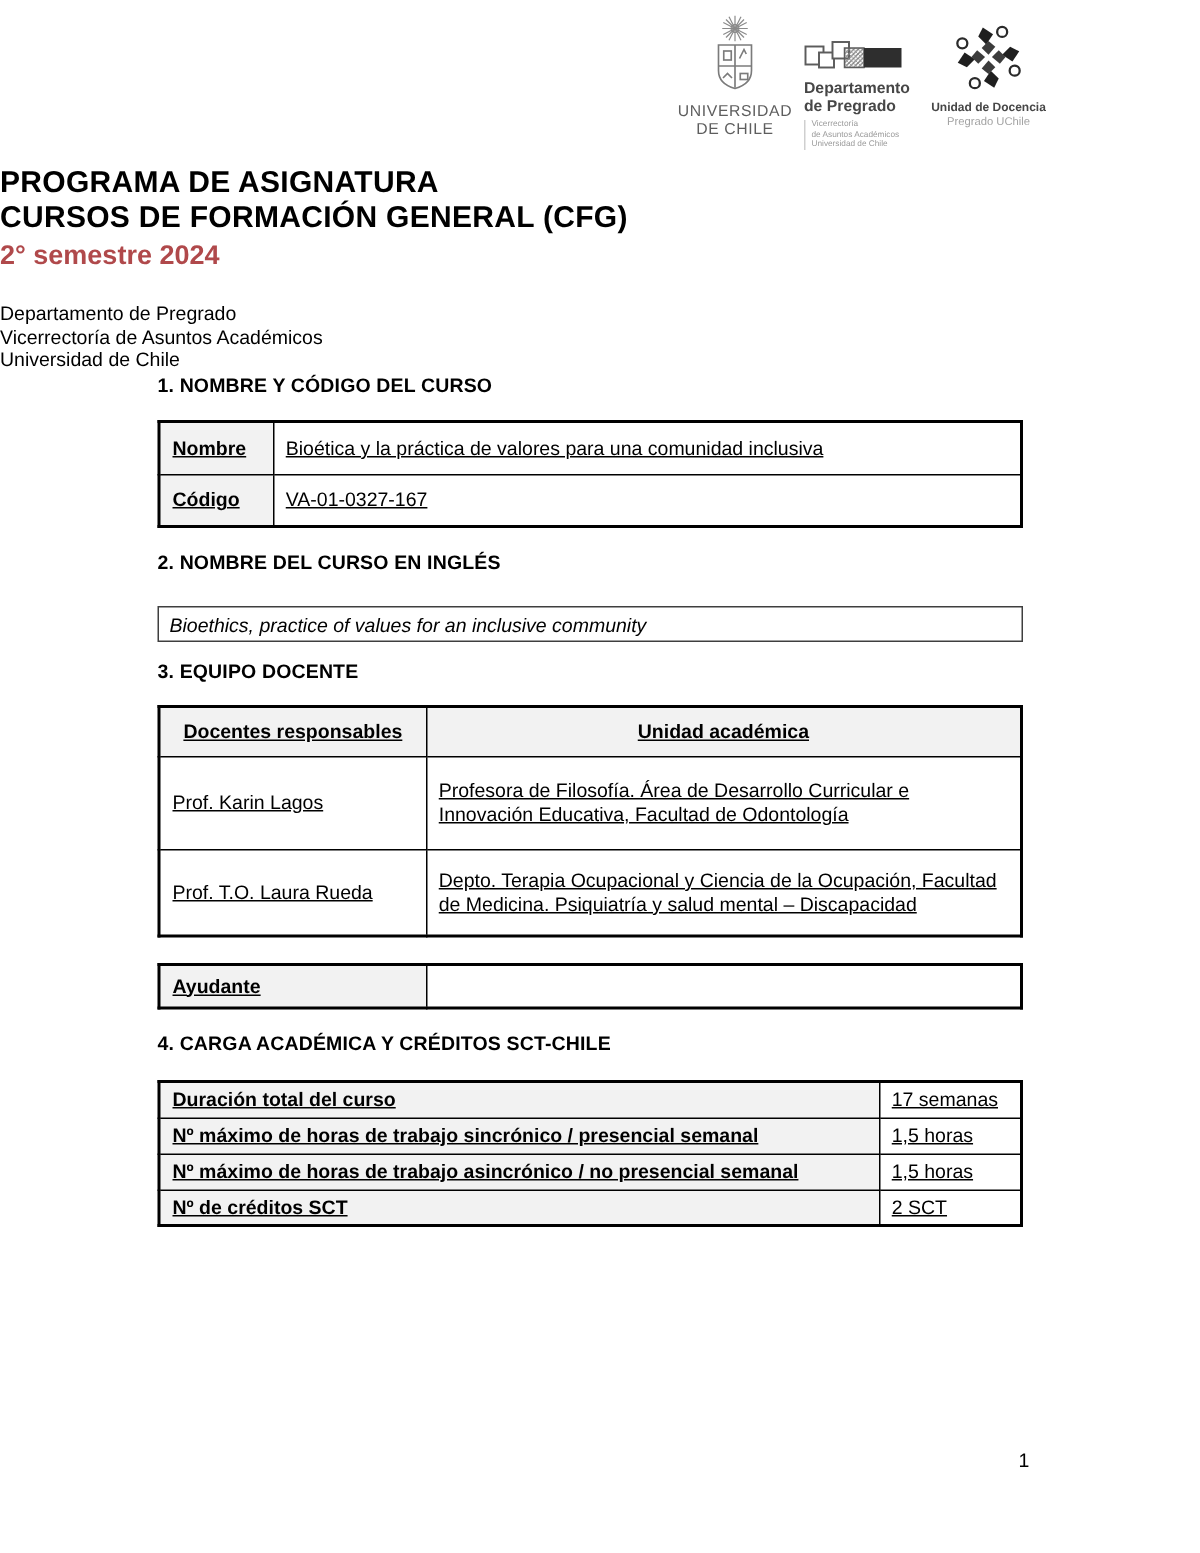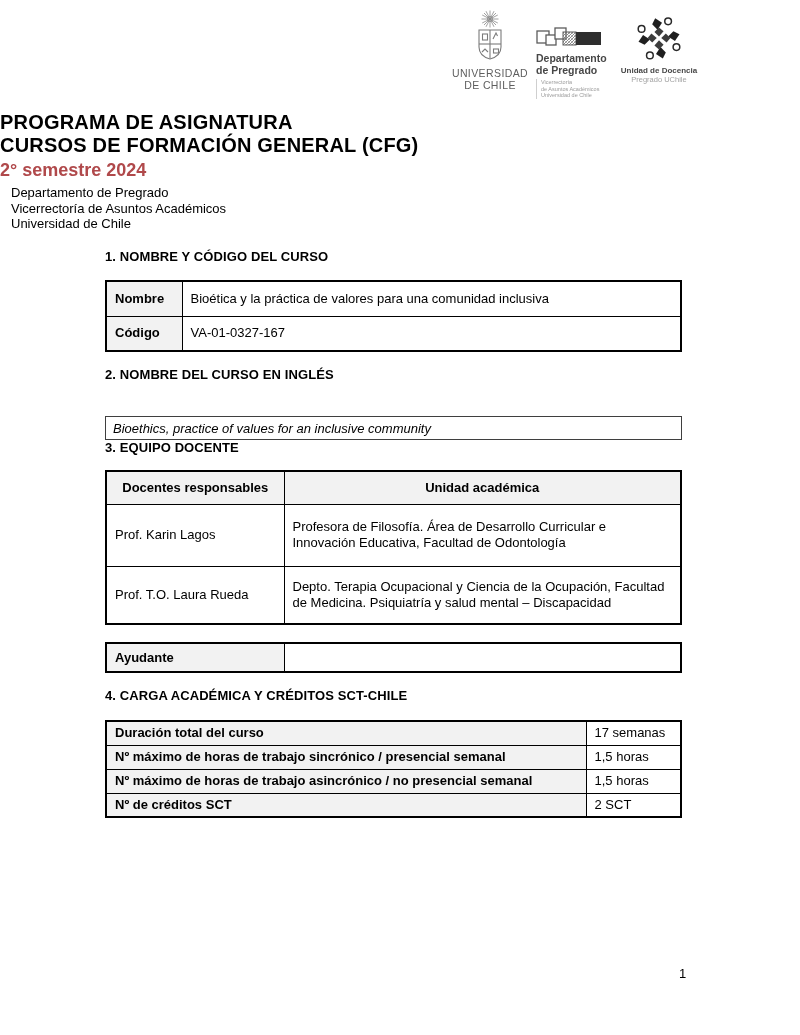--- a/index.html
+++ b/index.html
@@ -16,45 +16,45 @@
   .lp-title { font-size:10.5px; font-weight:bold; color:#474747; line-height:11.5px; margin-top:2px; }
   .lp-sub { margin-top:3px; border-left:1px solid #cfcfcf; padding-left:4px; font-size:5.5px; color:#9b9b9b; line-height:6.5px; }
   .logo-docencia { width:82px; margin-top:6px; text-align:center; }
   .ld-title { font-size:8px; font-weight:bold; color:#474747; line-height:9px; margin-top:2px; }
   .ld-sub { font-size:7.5px; color:#a3a3a3; line-height:9px; }
 
   
   .title-block { position:absolute; top:111px; left:0; width:800px; text-align:left; }
   .title-main { font-size:20px; font-weight:bold; line-height:23px; letter-spacing:0.2px; }
   .title-sem  { font-size:18px; font-weight:bold; margin-top:3px; color:#b0494b; }
-  .title-dept { font-size:13px; line-height:15.5px; margin-top:4px;padding-left:11px; }
+  .title-dept { font-size:13px; line-height:15.5px; margin-top:20px; }
 
   
   .sec-heading { position:absolute; left:105px; font-size:13px; font-weight:bold; letter-spacing:0.1px; }
   #h1 { top:249px; } #h2 { top:367px; } #h3 { top:440px; } #h4 { top:688px; }
 
   
   table { border-collapse:collapse; position:absolute; left:105px; table-layout:fixed;
           font-size:13px; border:2px solid #000; }
-  td { border:1px solid #000; padding:2px 8px; vertical-align:middle; line-height:16px; }
+  td { border:1px solid #000; padding:2px 8px; vertical-align:middle; line-height:16px;text-decoration:underline; }
   td.lbl { background:#f2f2f2; font-weight:bold; }
   .t1 { top:280px; width:577px; }
   .t1 tr { height:35px; }
   .t3 { top:470px; width:577px; }
   .t3 tr.head { height:33px; }
   .t3 tr.head td { background:#f2f2f2; font-weight:bold; text-align:center; }
   .t3 tr.r1 { height:62px; }
   .t3 tr.r2 { height:58px; }
   .tayu { top:642px; width:577px; }
   .tayu tr { height:29px; }
   .t4 { top:720px; width:577px; }
   .t4 tr { height:24px; }
 
   
-  .en-box { position:absolute; top:416px; left:105px; width:561px; height:20px;
+  .en-box { position:absolute; top:404px; left:105px; width:561px; height:20px;
             border:1.5px solid #3f3f3f; font-style:italic; font-size:13px;
             padding:1px 7px; display:flex; align-items:center; }
 
   .page-num { position:absolute; top:966px; left:679px; font-size:13px; }
 </style>
 </head>
 <body>
 
 <div class="page">
 

